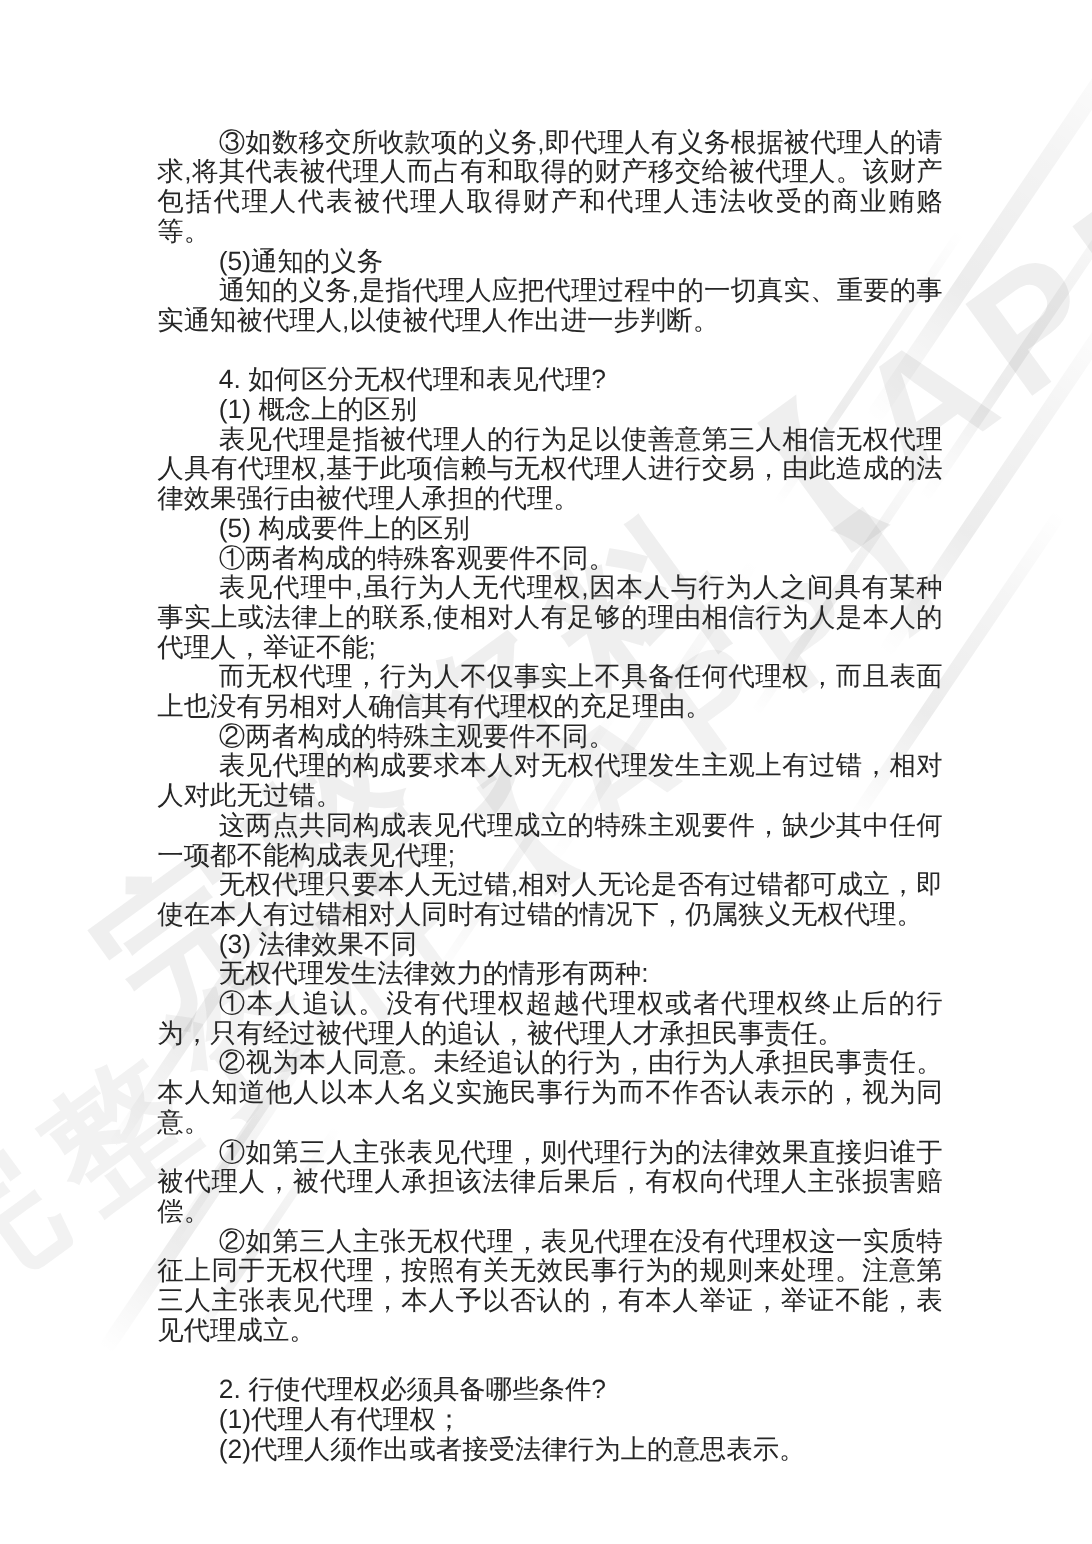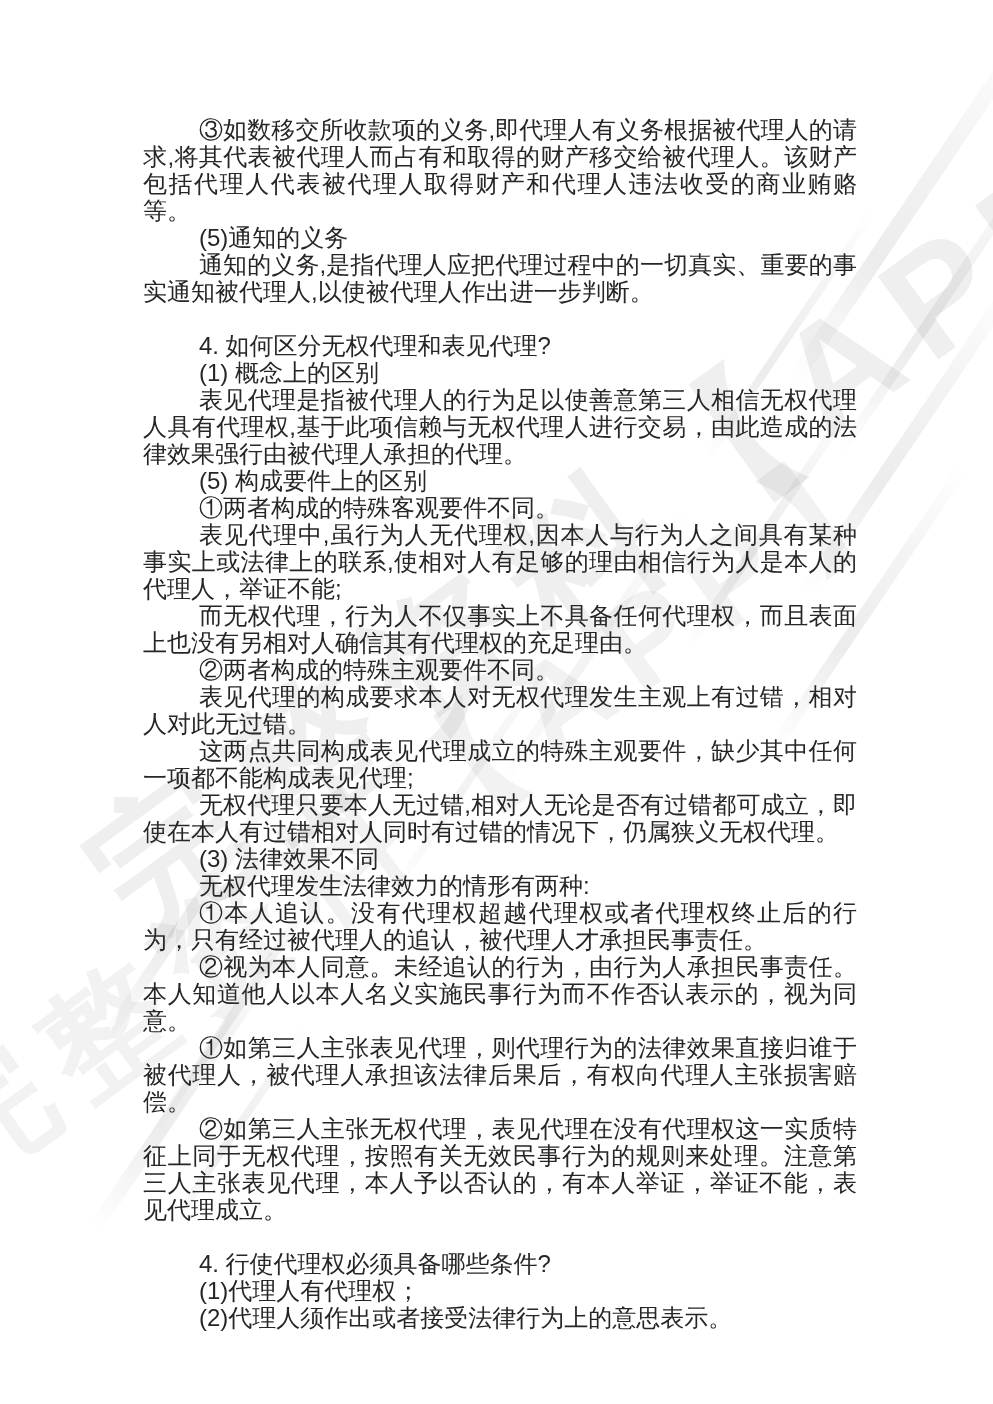--- a/index.html
+++ b/index.html
@@ -95,18 +95,18 @@
       <div class="para">②两者构成的特殊主观要件不同。</div>
       <div class="para">表见代理的构成要求本人对无权代理发生主观上有过错，相对人对此无过错。</div>
       <div class="para">这两点共同构成表见代理成立的特殊主观要件，缺少其中任何一项都不能构成表见代理;</div>
       <div class="para">无权代理只要本人无过错,相对人无论是否有过错都可成立，即使在本人有过错相对人同时有过错的情况下，仍属狭义无权代理。</div>
       <div class="para">(3) 法律效果不同</div>
       <div class="para">无权代理发生法律效力的情形有两种:</div>
       <div class="para">①本人追认。没有代理权超越代理权或者代理权终止后的行为，只有经过被代理人的追认，被代理人才承担民事责任。</div>
       <div class="para">②视为本人同意。未经追认的行为，由行为人承担民事责任。本人知道他人以本人名义实施民事行为而不作否认表示的，视为同意。</div>
       <div class="para">①如第三人主张表见代理，则代理行为的法律效果直接归谁于被代理人，被代理人承担该法律后果后，有权向代理人主张损害赔偿。</div>
       <div class="para">②如第三人主张无权代理，表见代理在没有代理权这一实质特征上同于无权代理，按照有关无效民事行为的规则来处理。注意第三人主张表见代理，本人予以否认的，有本人举证，举证不能，表见代理成立。</div>
-      <div class="para gap">4. 行使代理权必须具备哪些条件?</div>
+      <div class="para gap">2. 行使代理权必须具备哪些条件?</div>
       <div class="para">(1)代理人有代理权；</div>
       <div class="para">(2)代理人须作出或者接受法律行为上的意思表示。</div>
     </div>
 
 </div>
 
 </body></html>

